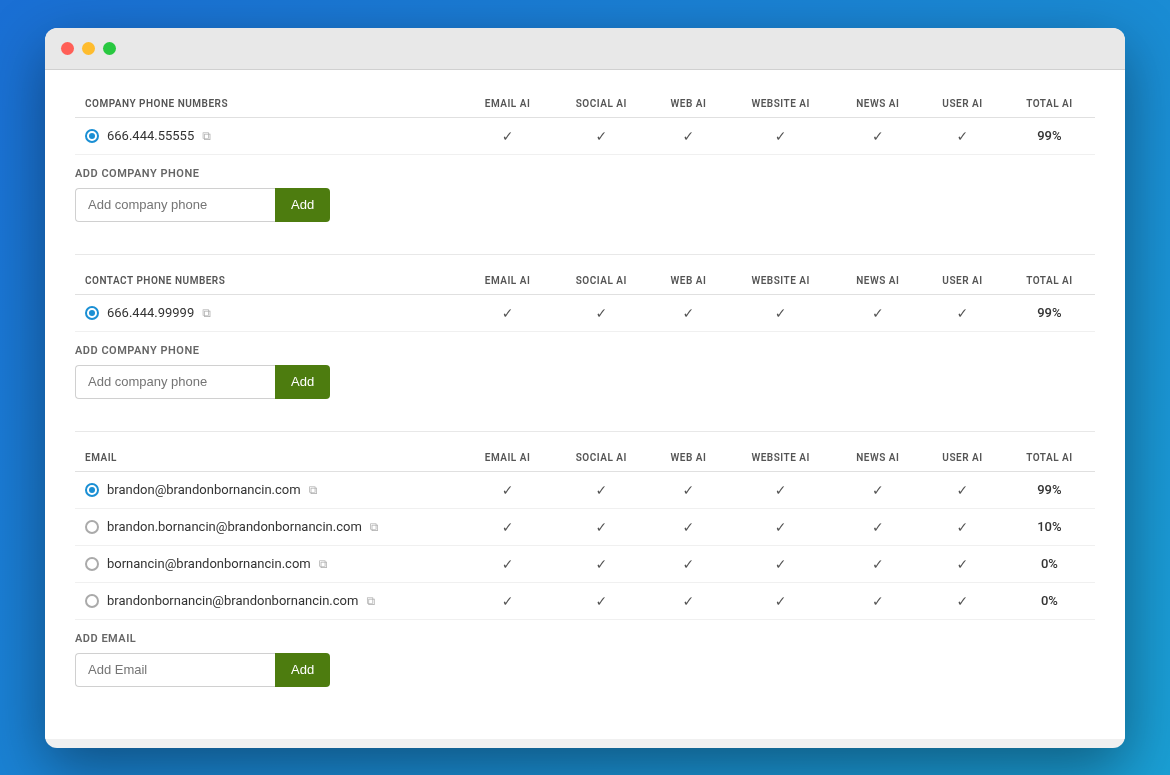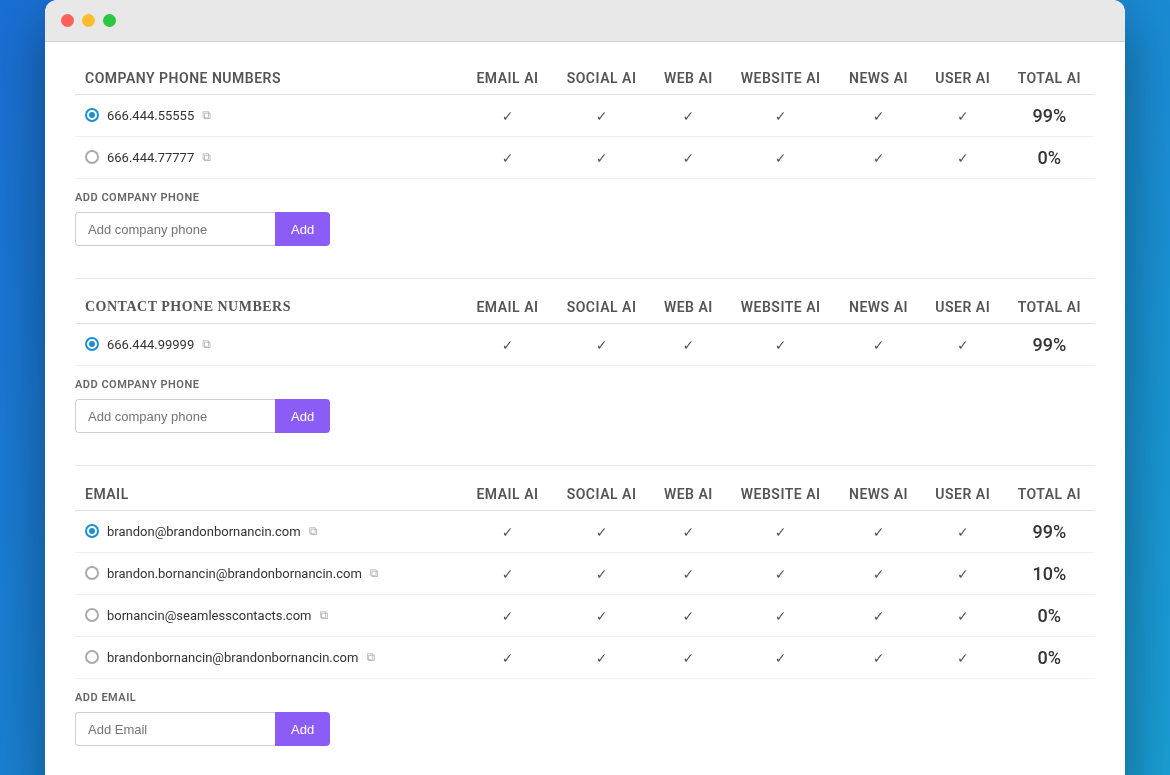--- a/index.html
+++ b/index.html
@@ -43,21 +43,21 @@
       overflow-y: auto;
     }
     .section {
       margin-bottom: 24px;
     }
     table {
       width: 100%;
       border-collapse: collapse;
     }
     th {
-      font-size: 14px;
+      font-size: 10px;
       font-weight: 600;
       color: #555;
       text-transform: uppercase;
       letter-spacing: 0.5px;
       padding: 8px 10px;
       text-align: center;
       border-bottom: 1px solid #e0e0e0;
     }
     th.col-name {
       text-align: left;
@@ -70,27 +70,27 @@
       border-bottom: 1px solid #f0f0f0;
     }
     td.col-name {
       text-align: left;
     }
     .checkmark {
       color: #555;
       font-size: 14px;
     }
     .percent {
-      font-size: 18px;
+      font-size: 13px;
       color: #333;
       font-weight: 500;
     }
     .phone-row {
       display: flex;
-      align-items: flex-start;
+      align-items: flex-end;
       gap: 8px;
     }
     .radio-btn {
       width: 14px;
       height: 14px;
       border-radius: 50%;
       border: 2px solid #1a8fd4;
       display: inline-flex;
       align-items: center;
       justify-content: center;
@@ -132,21 +132,21 @@
       border-right: none;
       border-radius: 4px 0 0 4px;
       padding: 7px 12px;
       font-size: 13px;
       color: #999;
       width: 200px;
       outline: none;
       height: 34px;
     }
     .add-btn {
-      background: #8b5cf6;
+      background: #4d7c0f;
       color: #fff;
       border: none;
       border-radius: 0 4px 4px 0;
       padding: 3px 16px;
       font-size: 13px;
       font-weight: 500;
       cursor: pointer;
       height: 34px;
     }
     .section-divider {
@@ -190,54 +190,38 @@
       </div>
     </td>
     <td><span class="checkmark">✓</span></td>
     <td><span class="checkmark">✓</span></td>
     <td><span class="checkmark">✓</span></td>
     <td><span class="checkmark">✓</span></td>
     <td><span class="checkmark">✓</span></td>
     <td><span class="checkmark">✓</span></td>
     <td><span class="percent">99%</span></td>
   </tr>
-            <tr>
-    <td class="col-name">
-      <div class="phone-row">
-        <span class="radio-btn empty"></span>
-        <span>666.444.77777</span>
-        <span class="copy-icon">⧉</span>
-      </div>
-    </td>
-    <td><span class="checkmark">✓</span></td>
-    <td><span class="checkmark">✓</span></td>
-    <td><span class="checkmark">✓</span></td>
-    <td><span class="checkmark">✓</span></td>
-    <td><span class="checkmark">✓</span></td>
-    <td><span class="checkmark">✓</span></td>
-    <td><span class="percent">0%</span></td>
-  </tr>
           </tbody>
       </table>
       <div class="add-section">
         <div class="add-label">ADD COMPANY PHONE</div>
         <div class="add-row">
           <input class="add-input" type="text" placeholder="Add company phone" style="">
           <button class="add-btn">Add</button>
         </div>
       </div>
     </div>
 
     <hr class="section-divider">
 
     <div class="section">
       <table>
         <thead>
           <tr>
-            <th class="col-name" style="width:38%;font-family:Liberation Serif, serif;">CONTACT PHONE NUMBERS</th>
+            <th class="col-name" style="width:38%;">CONTACT PHONE NUMBERS</th>
             <th>EMAIL AI</th>
             <th>SOCIAL AI</th>
             <th>WEB AI</th>
             <th>WEBSITE AI</th>
             <th>NEWS AI</th>
             <th>USER AI</th>
             <th>TOTAL AI</th>
           </tr>
         </thead>
         <tbody id="contact-phones-body">
@@ -314,21 +298,21 @@
     <td><span class="checkmark">✓</span></td>
     <td><span class="checkmark">✓</span></td>
     <td><span class="checkmark">✓</span></td>
     <td><span class="checkmark">✓</span></td>
     <td><span class="percent">10%</span></td>
   </tr>
             <tr>
     <td class="col-name">
       <div class="phone-row">
         <span class="radio-btn empty"></span>
-        <span>bornancin@seamlesscontacts.com</span>
+        <span>bornancin@brandonbornancin.com</span>
         <span class="copy-icon">⧉</span>
       </div>
     </td>
     <td><span class="checkmark">✓</span></td>
     <td><span class="checkmark">✓</span></td>
     <td><span class="checkmark">✓</span></td>
     <td><span class="checkmark">✓</span></td>
     <td><span class="checkmark">✓</span></td>
     <td><span class="checkmark">✓</span></td>
     <td><span class="percent">0%</span></td>

